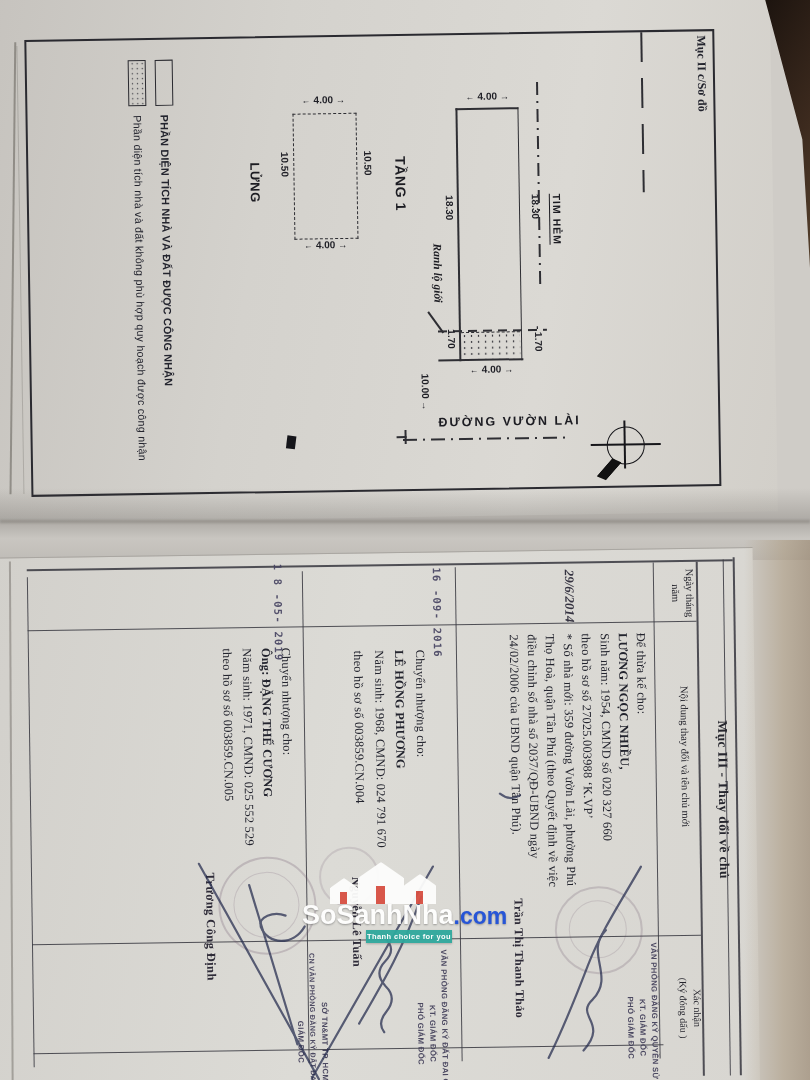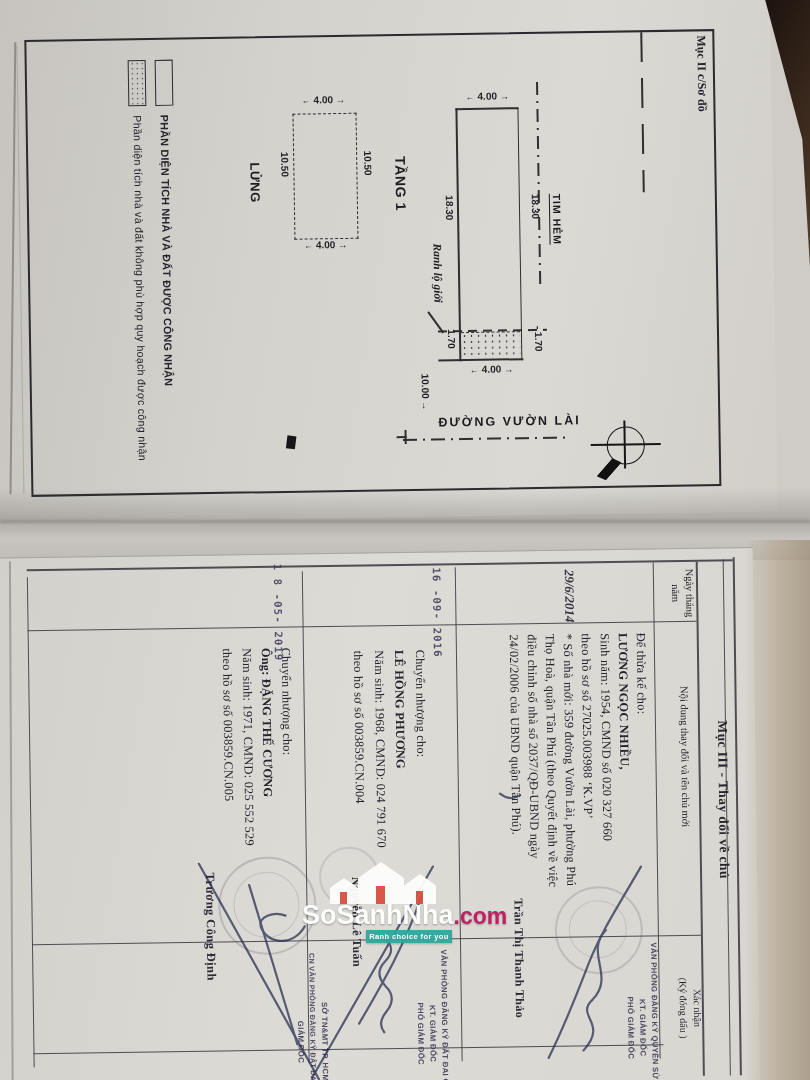--- a/index.html
+++ b/index.html
@@ -60,21 +60,21 @@
   .org .ol{font:700 7.8px "Liberation Sans",sans-serif;line-height:12px;letter-spacing:.3px;white-space:nowrap}
   .signer{font:700 12px "Liberation Serif",serif;color:#2e2b38;letter-spacing:.4px}
   .seal{position:absolute;border-radius:50%;border:2px solid rgba(95,70,95,.38)}
   .seal.inner{border-width:1.2px;border-color:rgba(95,70,95,.32)}
   .sigs{position:absolute;left:0;top:555px}
   
   .wm{position:absolute;left:300px;top:860px;width:170px;height:90px;opacity:.95;z-index:5}
   .house{position:absolute;background:#fdfdfc;clip-path:polygon(50% 0,100% 38%,100% 100%,0 100%,0 38%);box-shadow:0 0 2px rgba(120,120,120,.4)}
   .door{position:absolute;background:#d85043}
   .wm-brand{position:absolute;left:2px;top:40px;font:700 27px "Liberation Sans",sans-serif;color:#fff;text-shadow:0 1px 2px rgba(90,90,90,.55);white-space:nowrap}
-  .wm-tld{font-size:23px;color:#be185d}
+  .wm-tld{font-size:23px;color:#1d4ed8}
   .wm-tag{position:absolute;left:66px;top:70px;width:86px;height:13px;background:#2fa89d;color:#fff;font:700 7.5px "Liberation Sans",sans-serif;letter-spacing:.4px;display:flex;align-items:center;justify-content:center;white-space:nowrap;box-shadow:0 1px 2px rgba(90,90,90,.4)}
 </style>
 </head>
 <body>
 
 <div class="stage">
 
   <div class="paper-top">
     <div class="sheet"></div>
     <div class="edge" style="left:12px;top:36px;width:1.5px;height:452px;transform:rotate(1.5deg)"></div>
@@ -240,16 +240,16 @@
     <div class="house" style="left:30px;top:18px;width:28px;height:26px">
         <span class="door" style="left:10px;top:14px;width:7px;height:12px"></span>
       </div>
     <div class="house" style="left:58px;top:2px;width:46px;height:42px">
         <span class="door" style="left:18px;top:24px;width:9px;height:18px"></span>
       </div>
     <div class="house" style="left:104px;top:14px;width:32px;height:30px">
         <span class="door" style="left:12px;top:17px;width:7px;height:13px"></span>
       </div>
     <div class="wm-brand"><span>SoSanhNha</span><span class="wm-tld">.com</span></div>
-    <div class="wm-tag">Ranh choice for you</div>
+    <div class="wm-tag">Thanh choice for you</div>
   </div>
 
 </div>
 
 </body></html>

